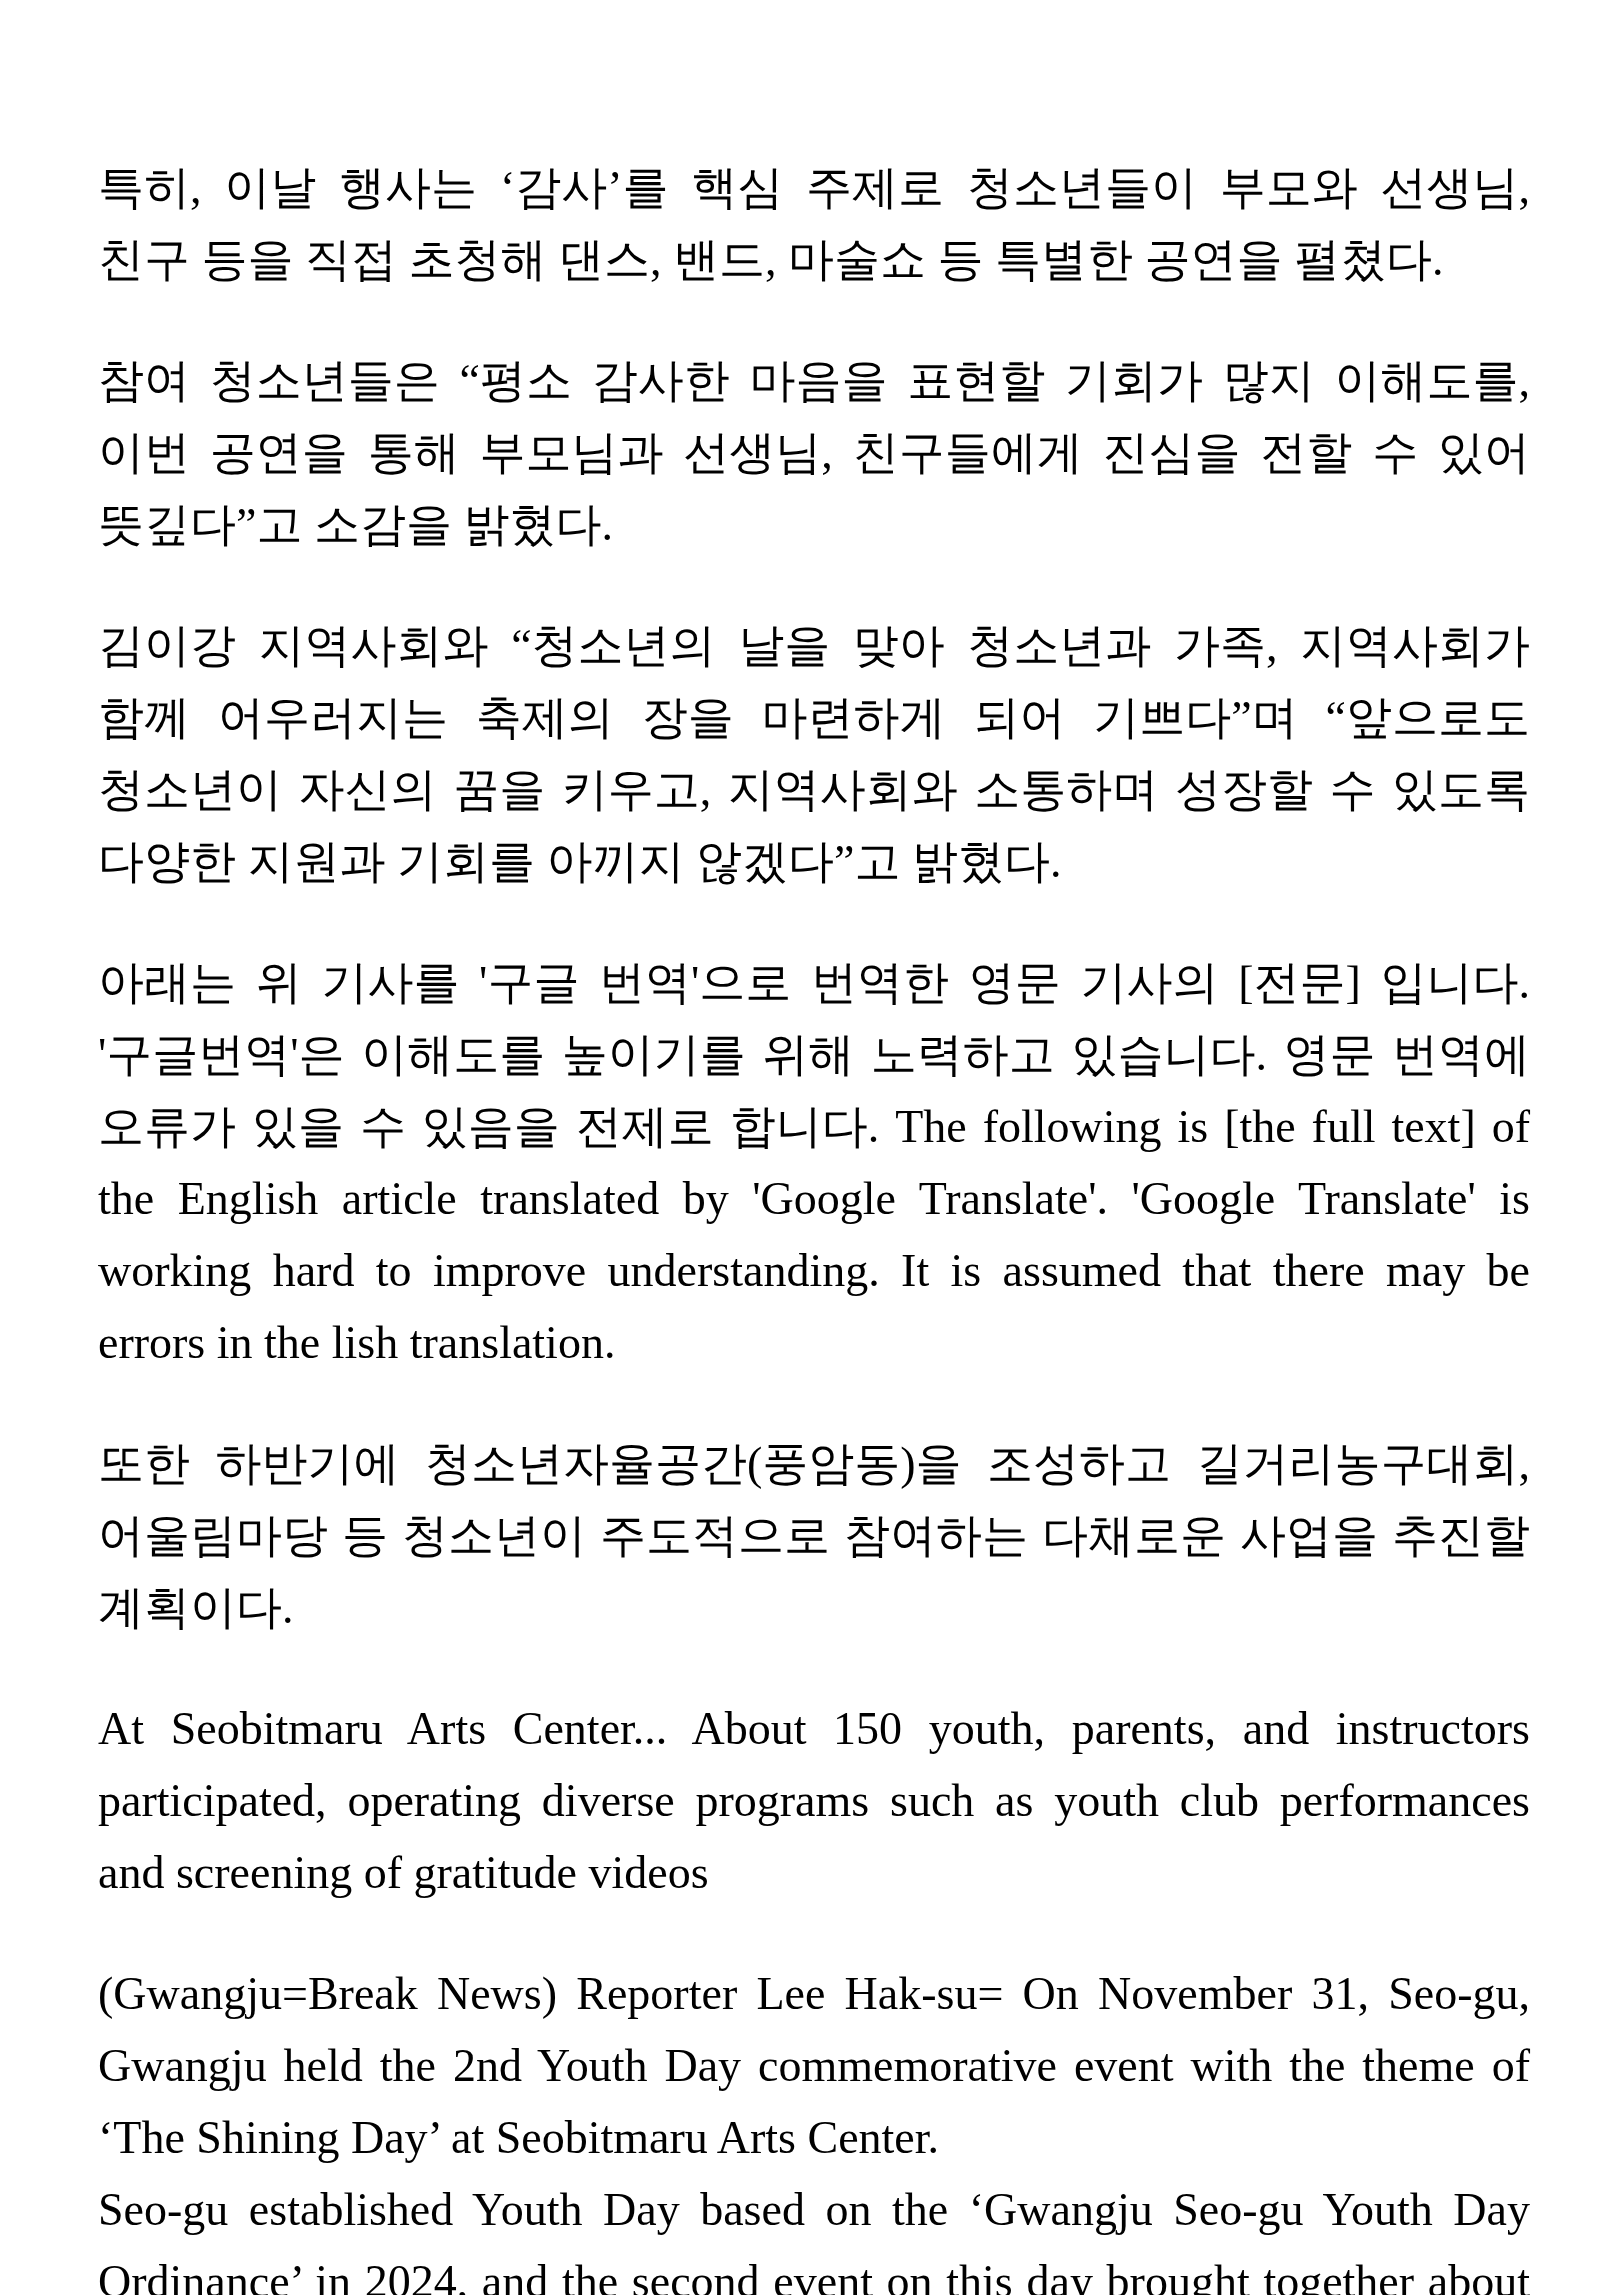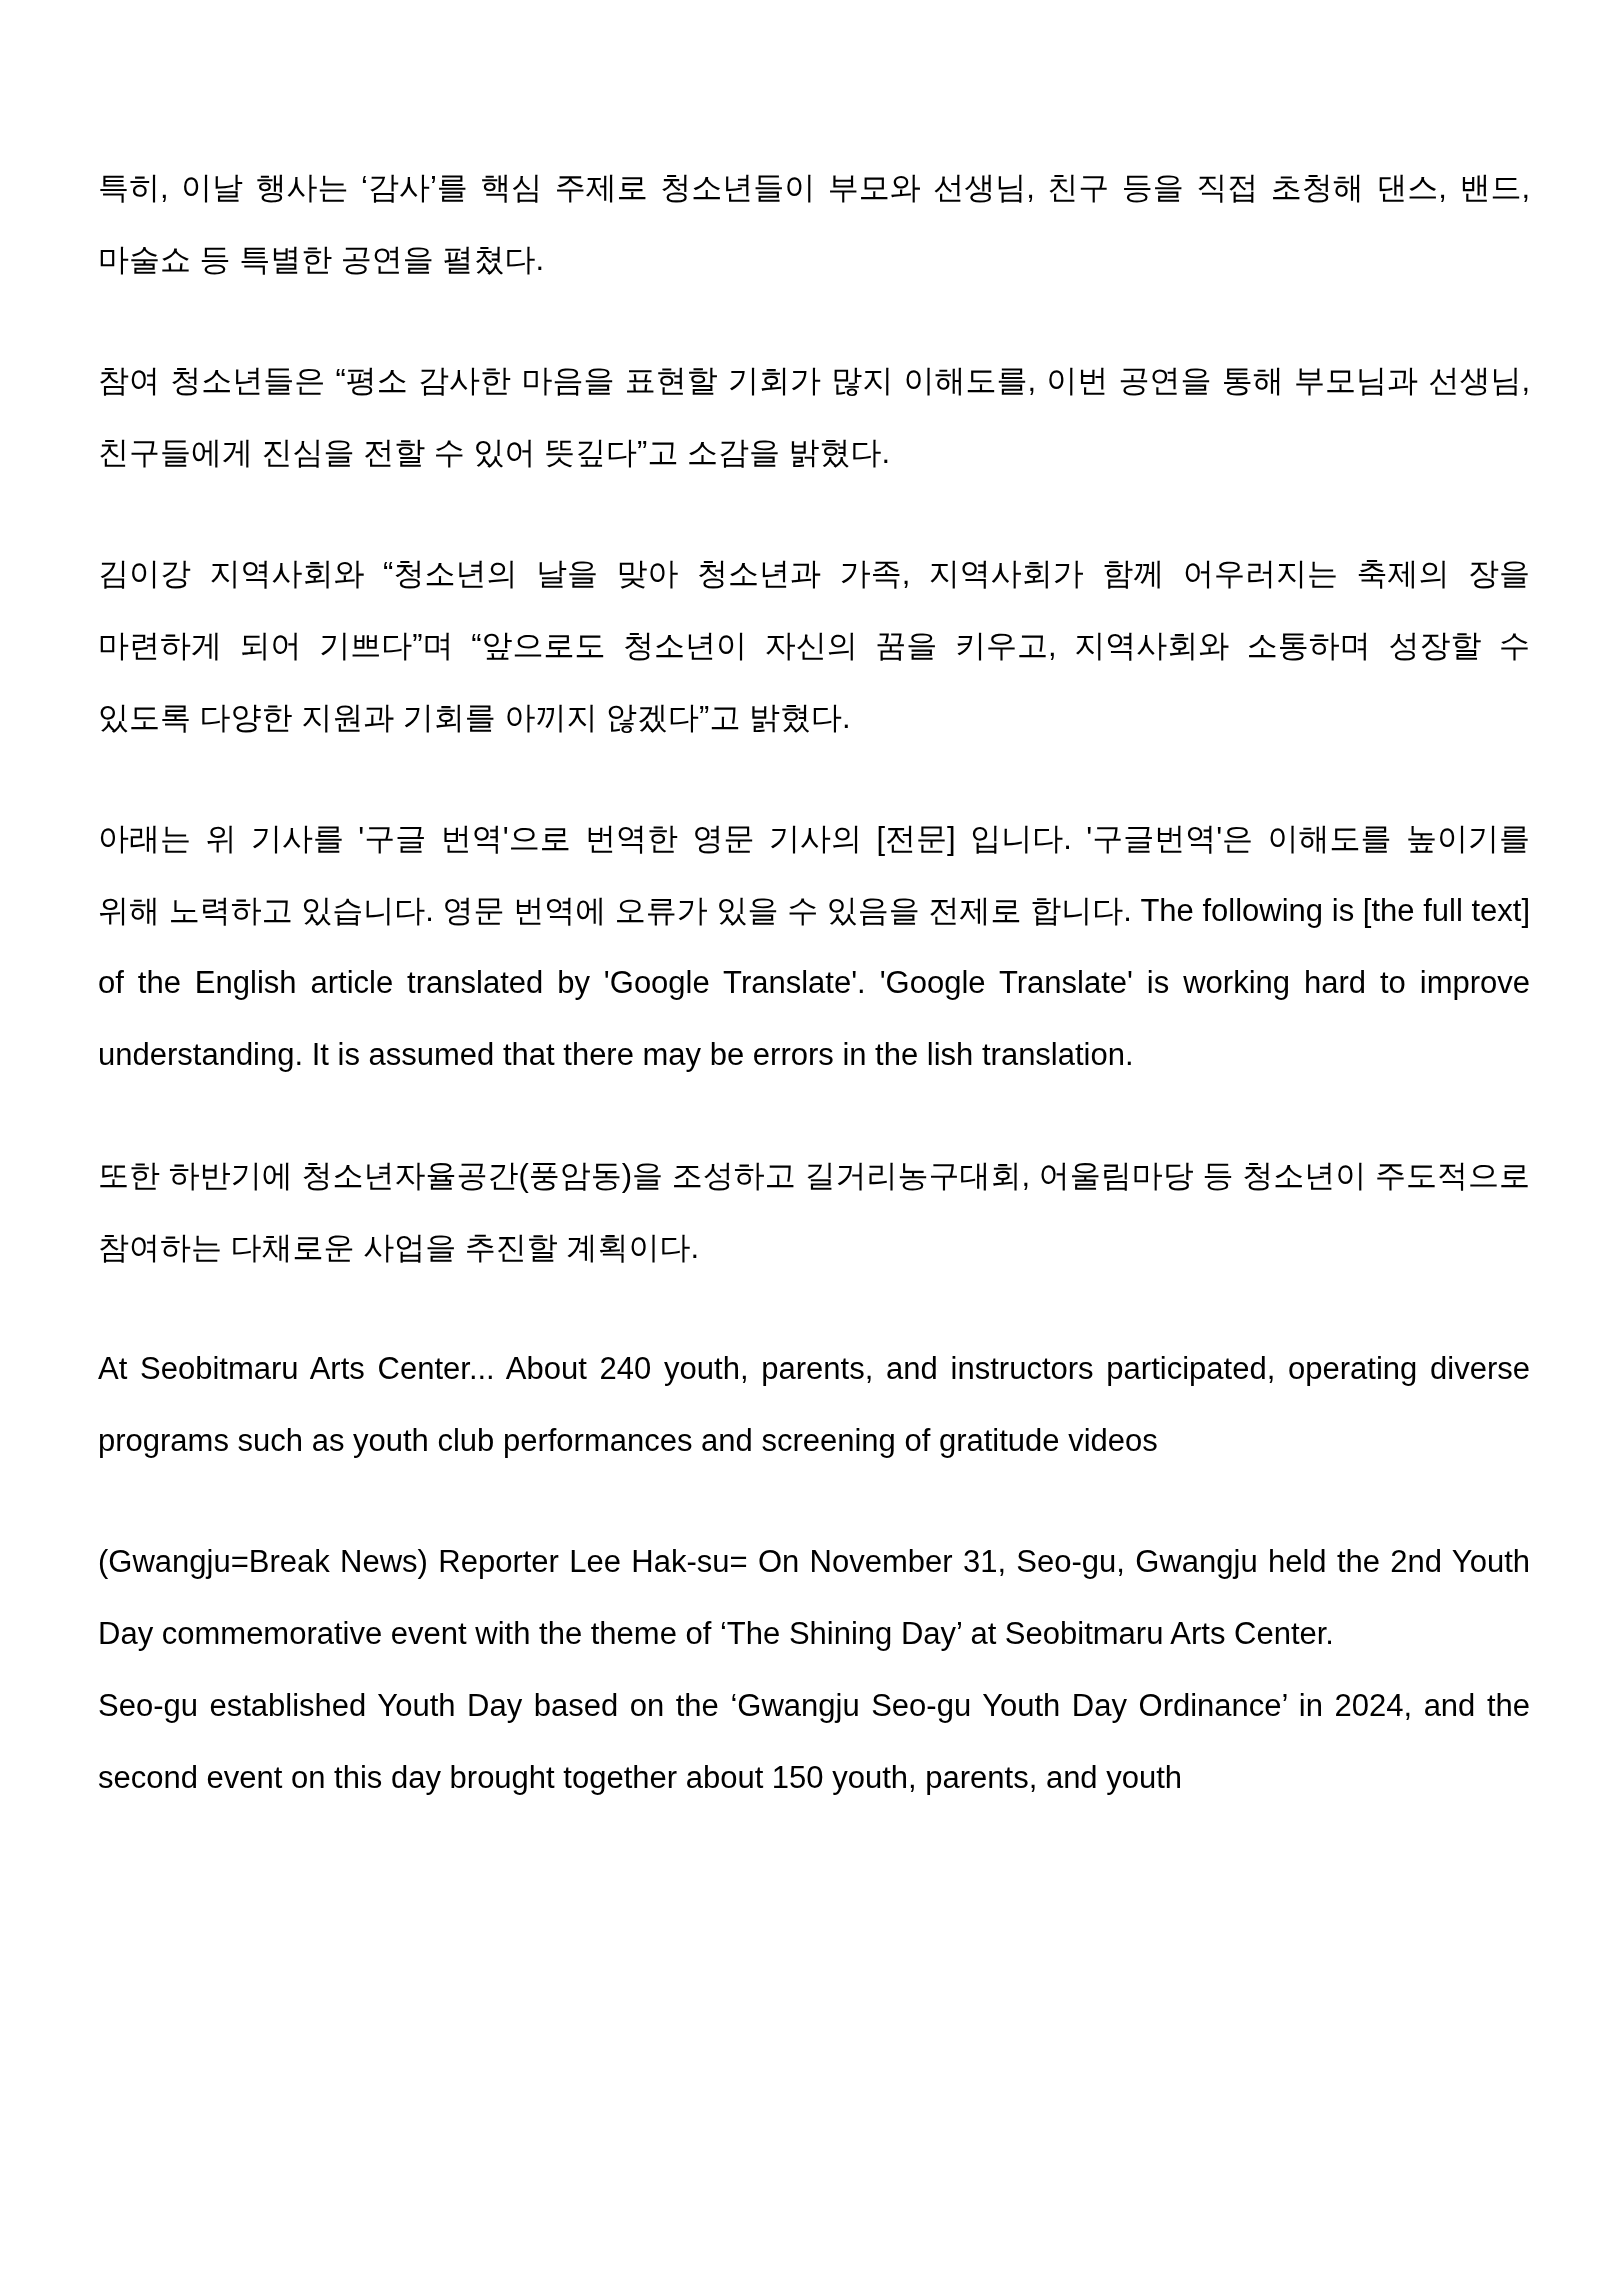--- a/index.html
+++ b/index.html
@@ -15,22 +15,22 @@
   .page {
     box-sizing: border-box;
     width: 1622px;
     height: 2295px;
     padding: 152px 92px 0 98px;
     background: #ffffff;
     overflow: hidden;
   }
   .para {
     margin: 0 0 49px 0;
-    font-family: Liberation Sans, sans-serif;
-    font-size: 31px;
+    font-family: Liberation Serif, serif;
+    font-size: 46px;
     line-height: 72px;
     font-weight: 400;
     color: #000000;
     text-align: justify;
     text-justify: inter-word;
     word-break: keep-all;
   }
   .para:last-child {
     margin-bottom: 0;
   }
@@ -60,21 +60,21 @@
 
   <p class="para">
     <span class="seg">아래는 위 기사를 '구글 번역'으로 번역한 영문 기사의 [전문] 입니다. '구글번역'은 이해도를 높이기를 위해 노력하고 있습니다. 영문 번역에 오류가 있을 수 있음을 전제로 합니다. The following is [the full text] of the English article translated by 'Google Translate'. 'Google Translate' is working hard to improve understanding. It is assumed that there may be errors in the lish translation.</span>
   </p>
 
   <p class="para">
     <span class="seg">또한 하반기에 청소년자율공간(풍암동)을 조성하고 길거리농구대회, 어울림마당 등 청소년이 주도적으로 참여하는 다채로운 사업을 추진할 계획이다.</span>
   </p>
 
   <p class="para">
-    <span class="seg">At Seobitmaru Arts Center... About 240 youth, parents, and instructors participated, operating diverse programs such as youth club performances and screening of gratitude videos</span>
+    <span class="seg">At Seobitmaru Arts Center... About 150 youth, parents, and instructors participated, operating diverse programs such as youth club performances and screening of gratitude videos</span>
   </p>
 
   <p class="para">
     <span class="seg">(Gwangju=Break News) Reporter Lee Hak-su= On November 31, Seo-gu, Gwangju held the 2nd Youth Day commemorative event with the theme of ‘The Shining Day’ at Seobitmaru Arts Center.</span>
     <span class="seg">Seo-gu established Youth Day based on the ‘Gwangju Seo-gu Youth Day Ordinance’ in 2024, and the second event on this day brought together about 150 youth, parents, and youth</span>
   </p>
 
 </main>
 
 

